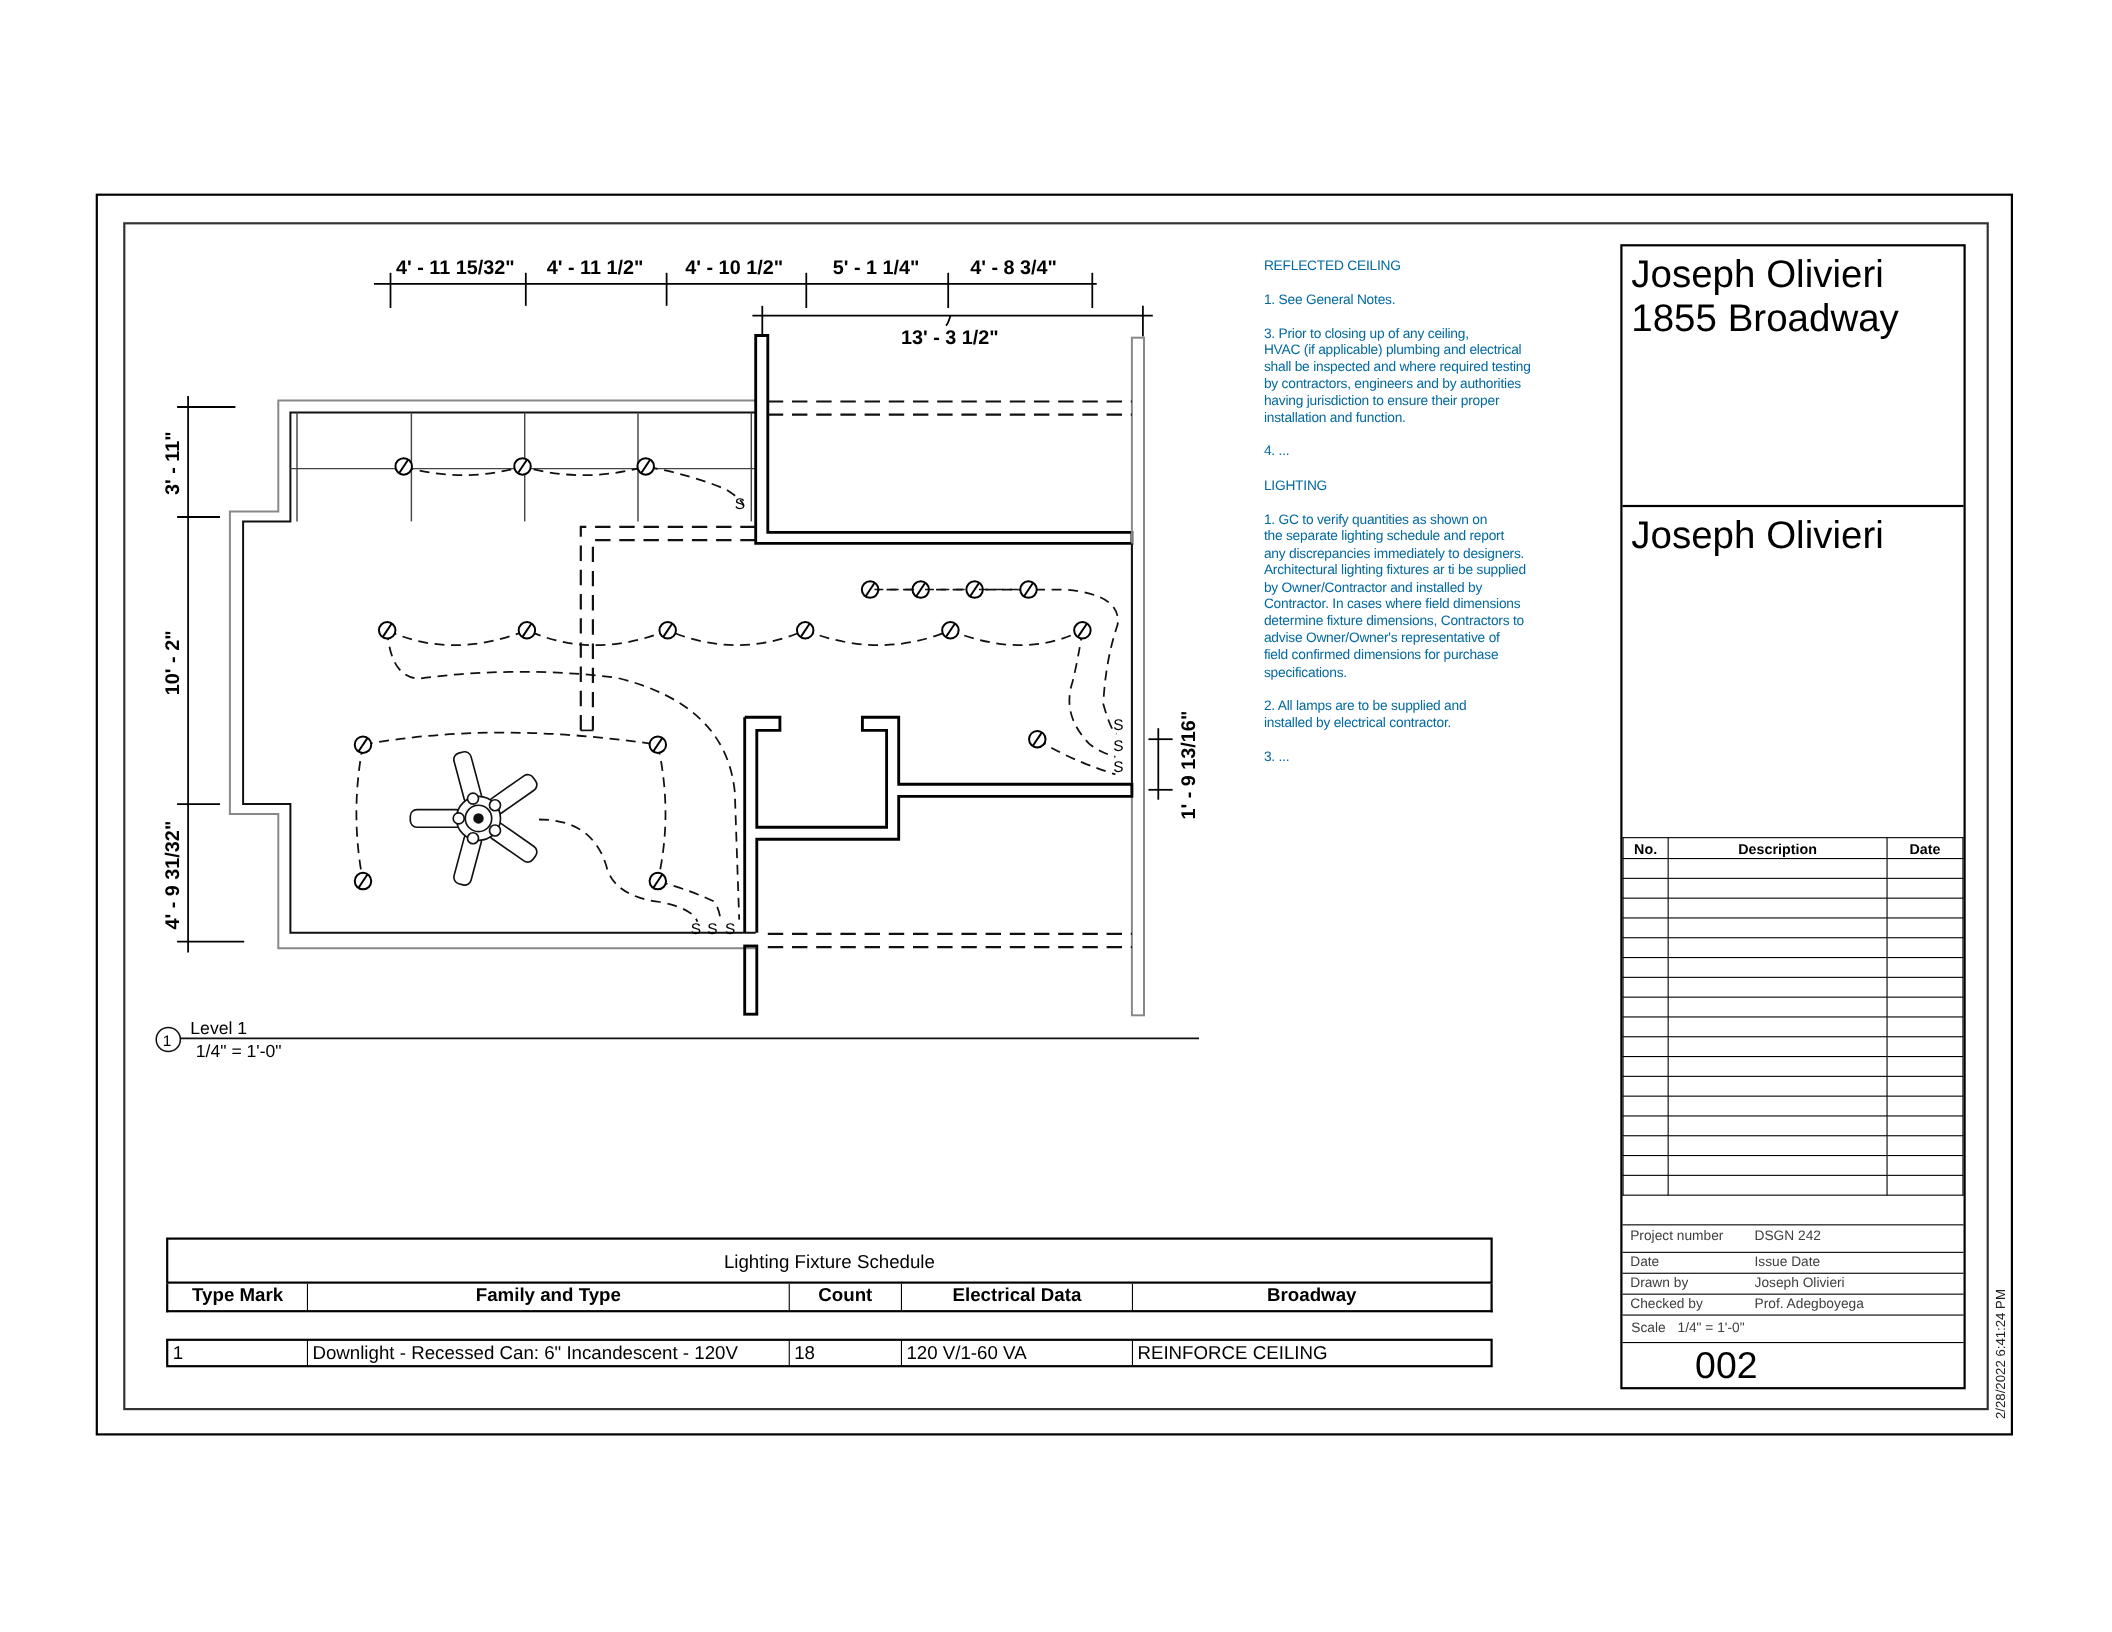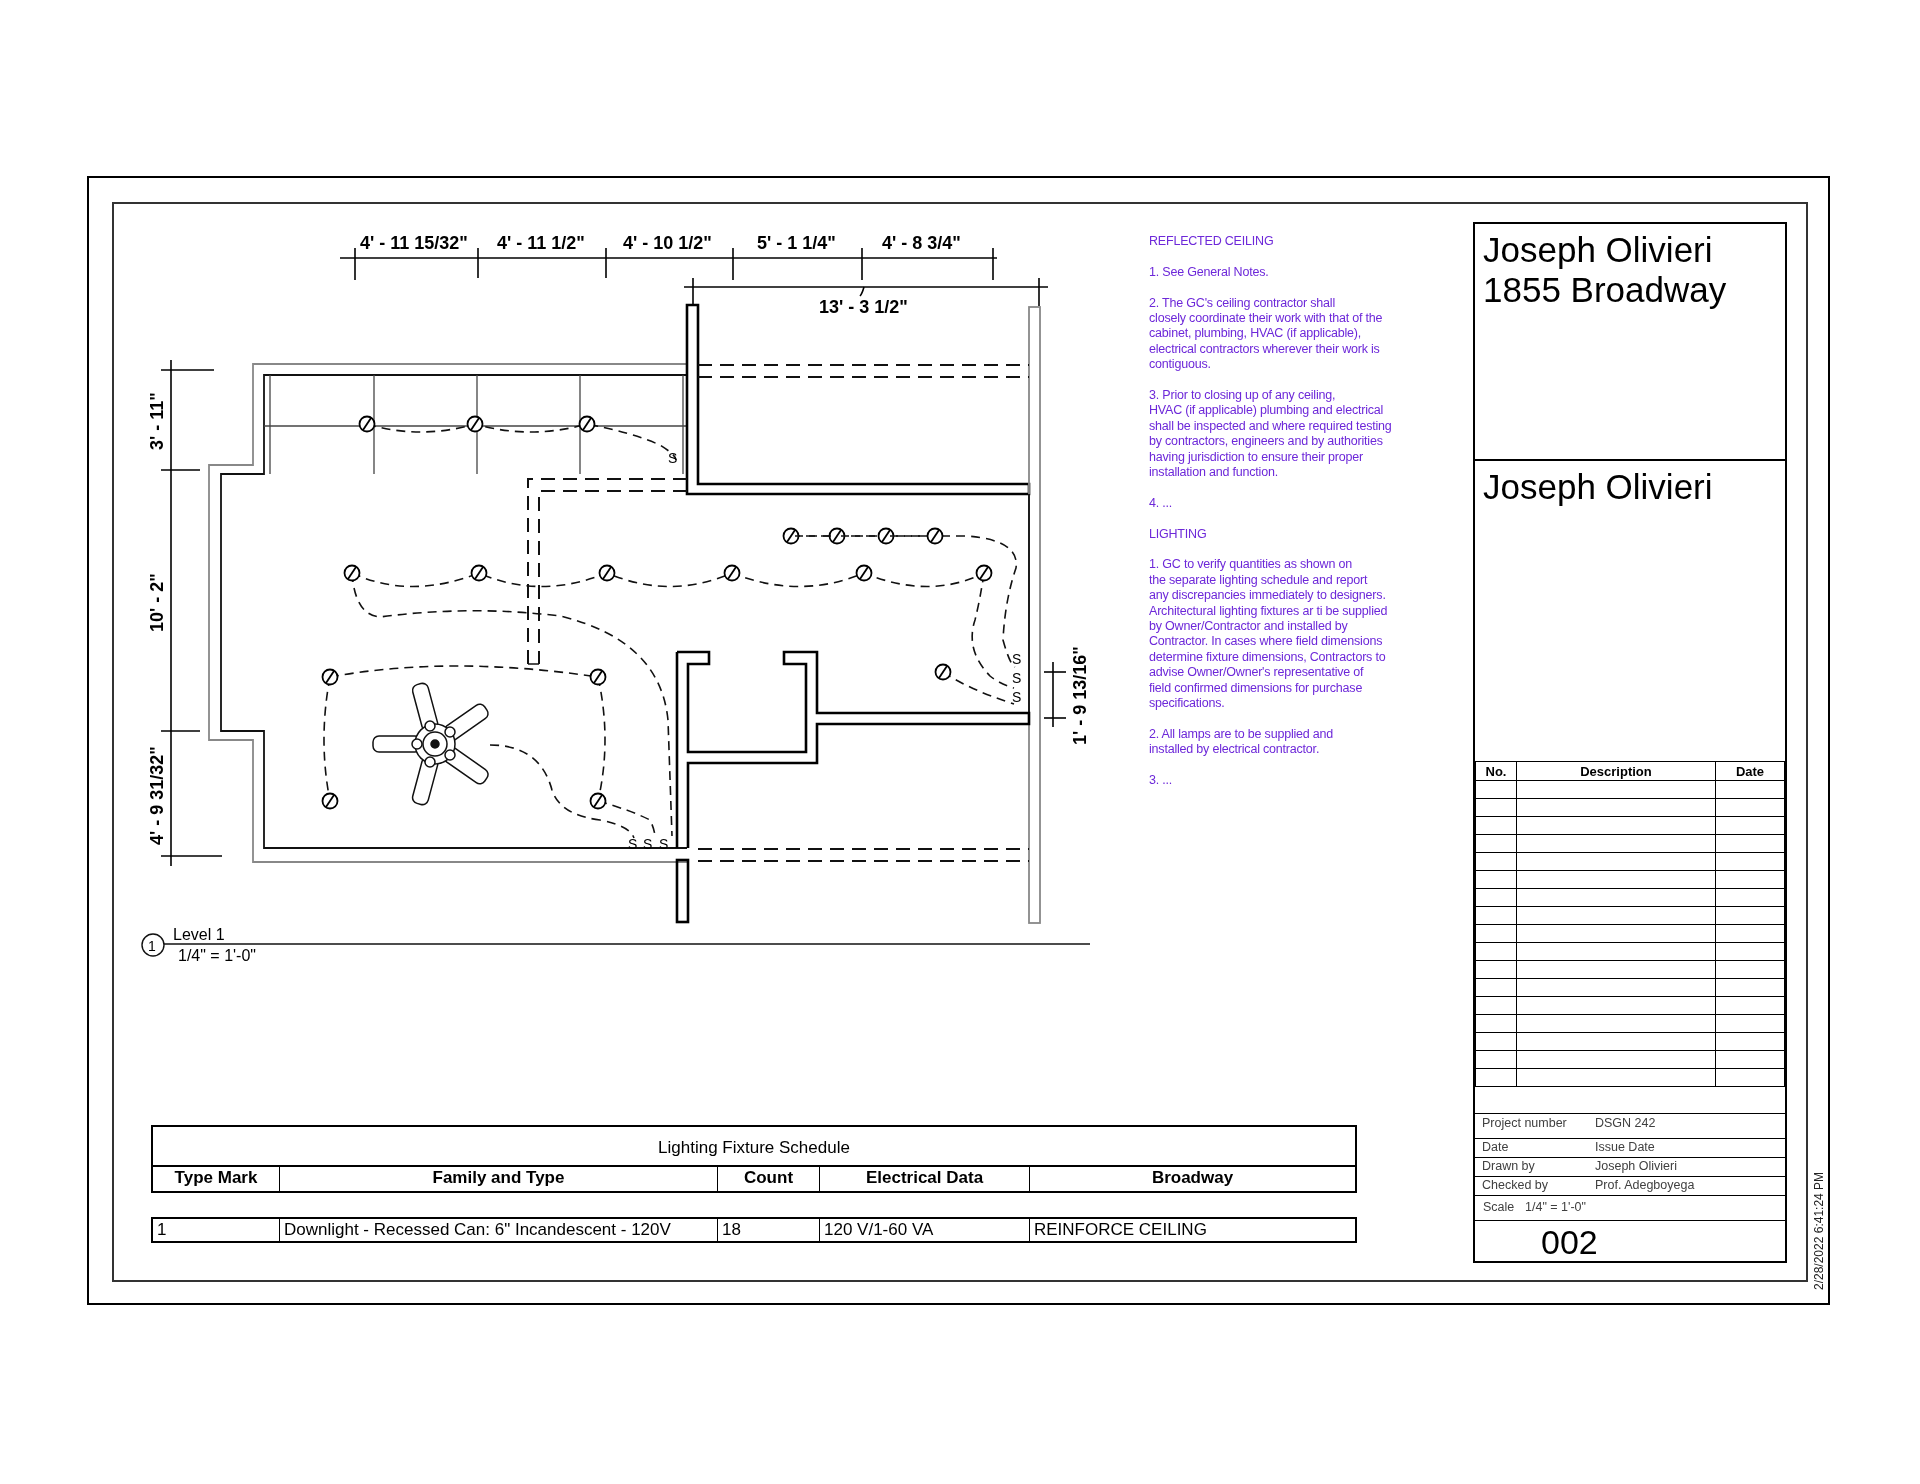--- a/index.html
+++ b/index.html
@@ -2,21 +2,21 @@
 <html><head>
 <meta charset="utf-8">
 <style>
   html,body{margin:0;padding:0;background:#fff;}
   body{width:1920px;height:1484px;position:relative;overflow:hidden;font-family:"Liberation Sans",sans-serif;color:#000;}
   .abs{position:absolute;}
   .border-outer{left:87px;top:176px;width:1743px;height:1129px;border:2px solid #000;box-sizing:border-box;}
   .border-inner{left:112px;top:202px;width:1696px;height:1080px;border:2px solid #333;box-sizing:border-box;}
   svg.plan{position:absolute;left:0;top:0;}
   .dimtxt{font-family:"Liberation Sans",sans-serif;font-weight:bold;font-size:18px;}
-  .notes{left:1149px;top:234px;width:290px;font-size:12.5px;line-height:15.4px;color:#6d28d9;letter-spacing:-0.2px;}
+  .notes{left:1149px;top:234px;width:290px;font-size:12.5px;line-height:15.4px;color:#0369a1;letter-spacing:-0.2px;}
   .notes p{margin:0 0 15.4px 0;white-space:pre-line;}
   .titleblock{left:1473px;top:222px;width:314px;height:1041px;border:2px solid #000;box-sizing:border-box;}
   .tb-sec{position:absolute;left:0;width:100%;border-bottom:2px solid #000;box-sizing:border-box;}
   .tb-big{font-size:35px;line-height:40px;padding:6px 0 0 8px;}
   table.rev{position:absolute;left:0;top:537px;width:310px;border-collapse:collapse;}
   table.rev td,table.rev th{border:1.5px solid #000;height:17px;padding:0;font-size:13px;}
   table.rev th{font-weight:bold;height:18px;}
   .info-row{position:absolute;left:0;width:100%;border-top:1.5px solid #000;font-size:12.5px;color:#404040;box-sizing:border-box;}
   .info-row span{position:absolute;top:2px;}
   .sheetno{position:absolute;left:66px;top:999px;font-size:34px;}
@@ -200,25 +200,20 @@
     <text x="148" y="951" font-size="14" font-family="Liberation Sans, sans-serif">1</text>
     <line x1="164" y1="944" x2="1090" y2="944" stroke="#111" stroke-width="1.6"></line>
     <text x="173" y="940" class="viewtitle" font-family="Liberation Sans, sans-serif" font-size="16">Level 1</text>
     <text x="178" y="961" font-family="Liberation Sans, sans-serif" font-size="16">1/4" = 1'-0"</text>
   </g>
 </svg>
 
 <div class="abs notes">
   <p>REFLECTED CEILING</p>
   <p>1. See General Notes.</p>
-  <p>2. The GC's ceiling contractor shall
-closely coordinate their work with that of the
-cabinet, plumbing, HVAC (if applicable),
-electrical contractors wherever their work is
-contiguous.</p>
   <p>3. Prior to closing up of any ceiling,
 HVAC (if applicable) plumbing and electrical
 shall be inspected and where required testing
 by contractors, engineers and by authorities
 having jurisdiction to ensure their proper
 installation and function.</p>
   <p>4. ...</p>
   <p>LIGHTING</p>
   <p>1. GC to verify quantities as shown on
 the separate lighting schedule  and report

